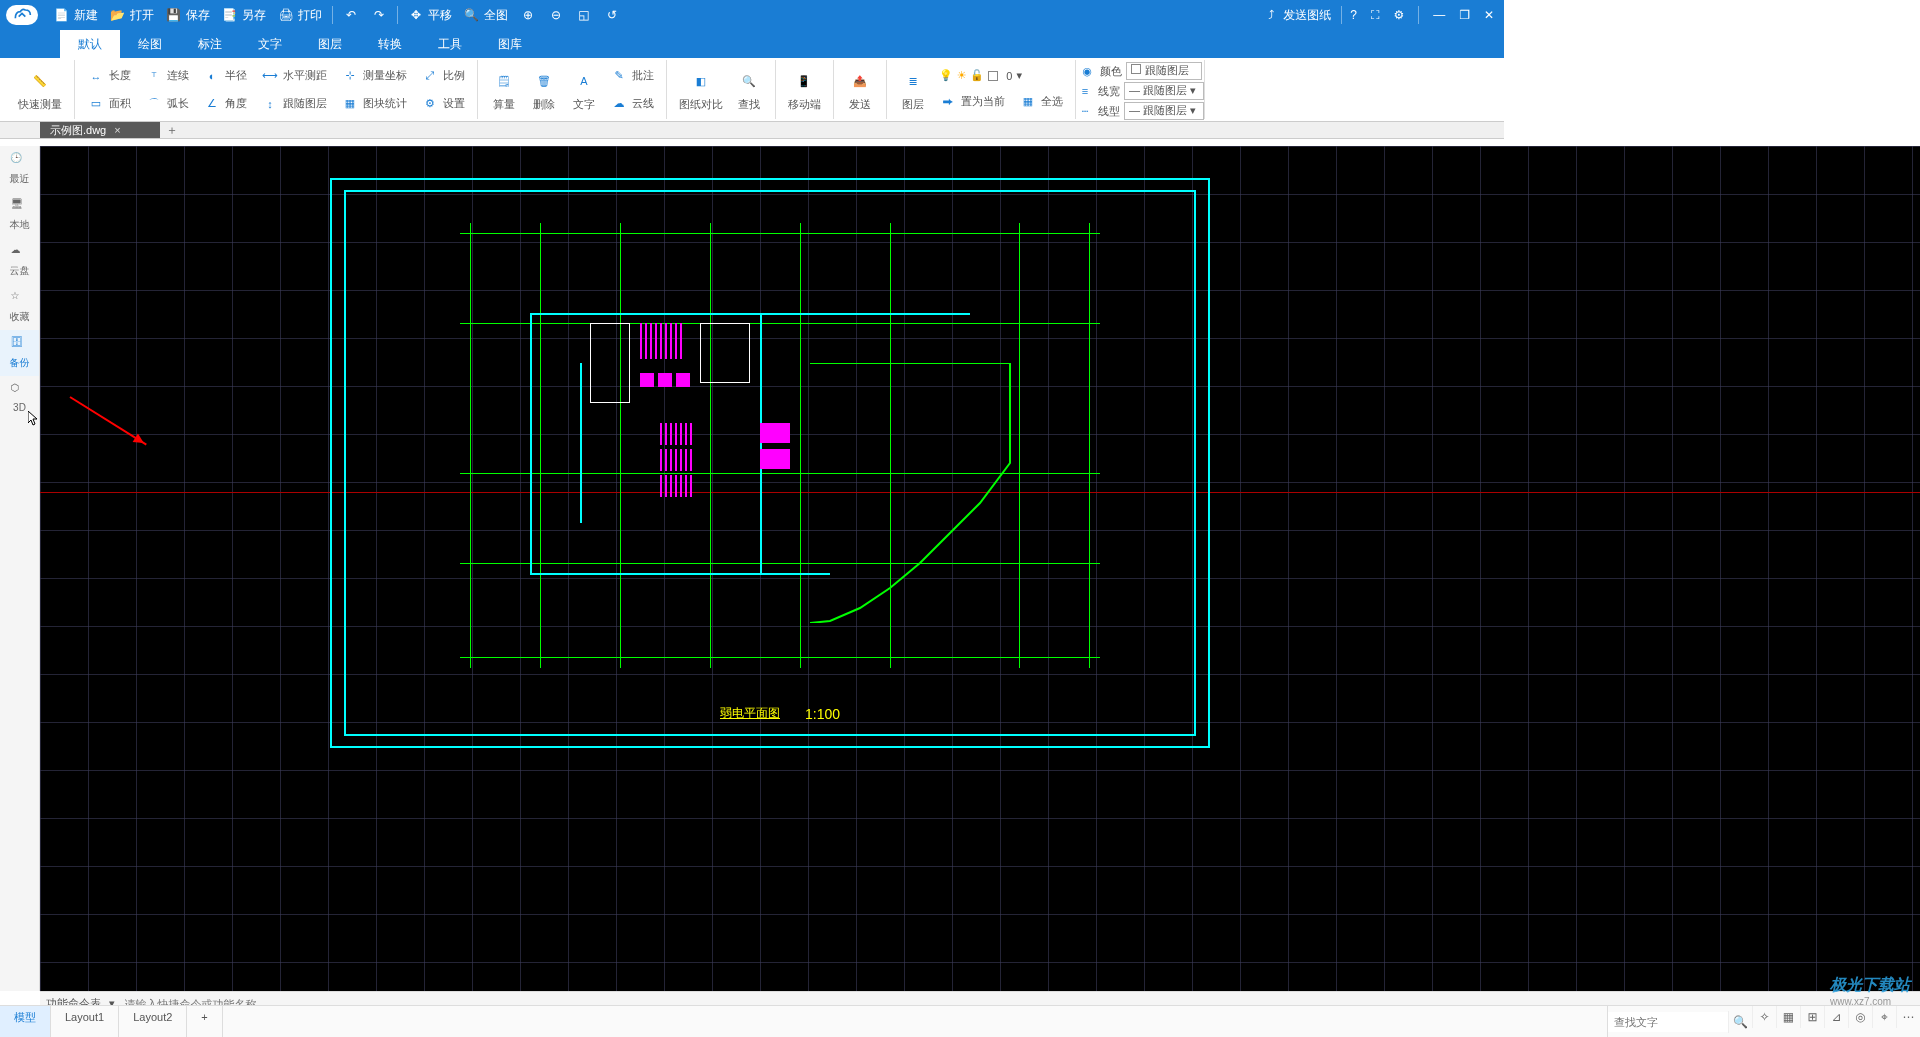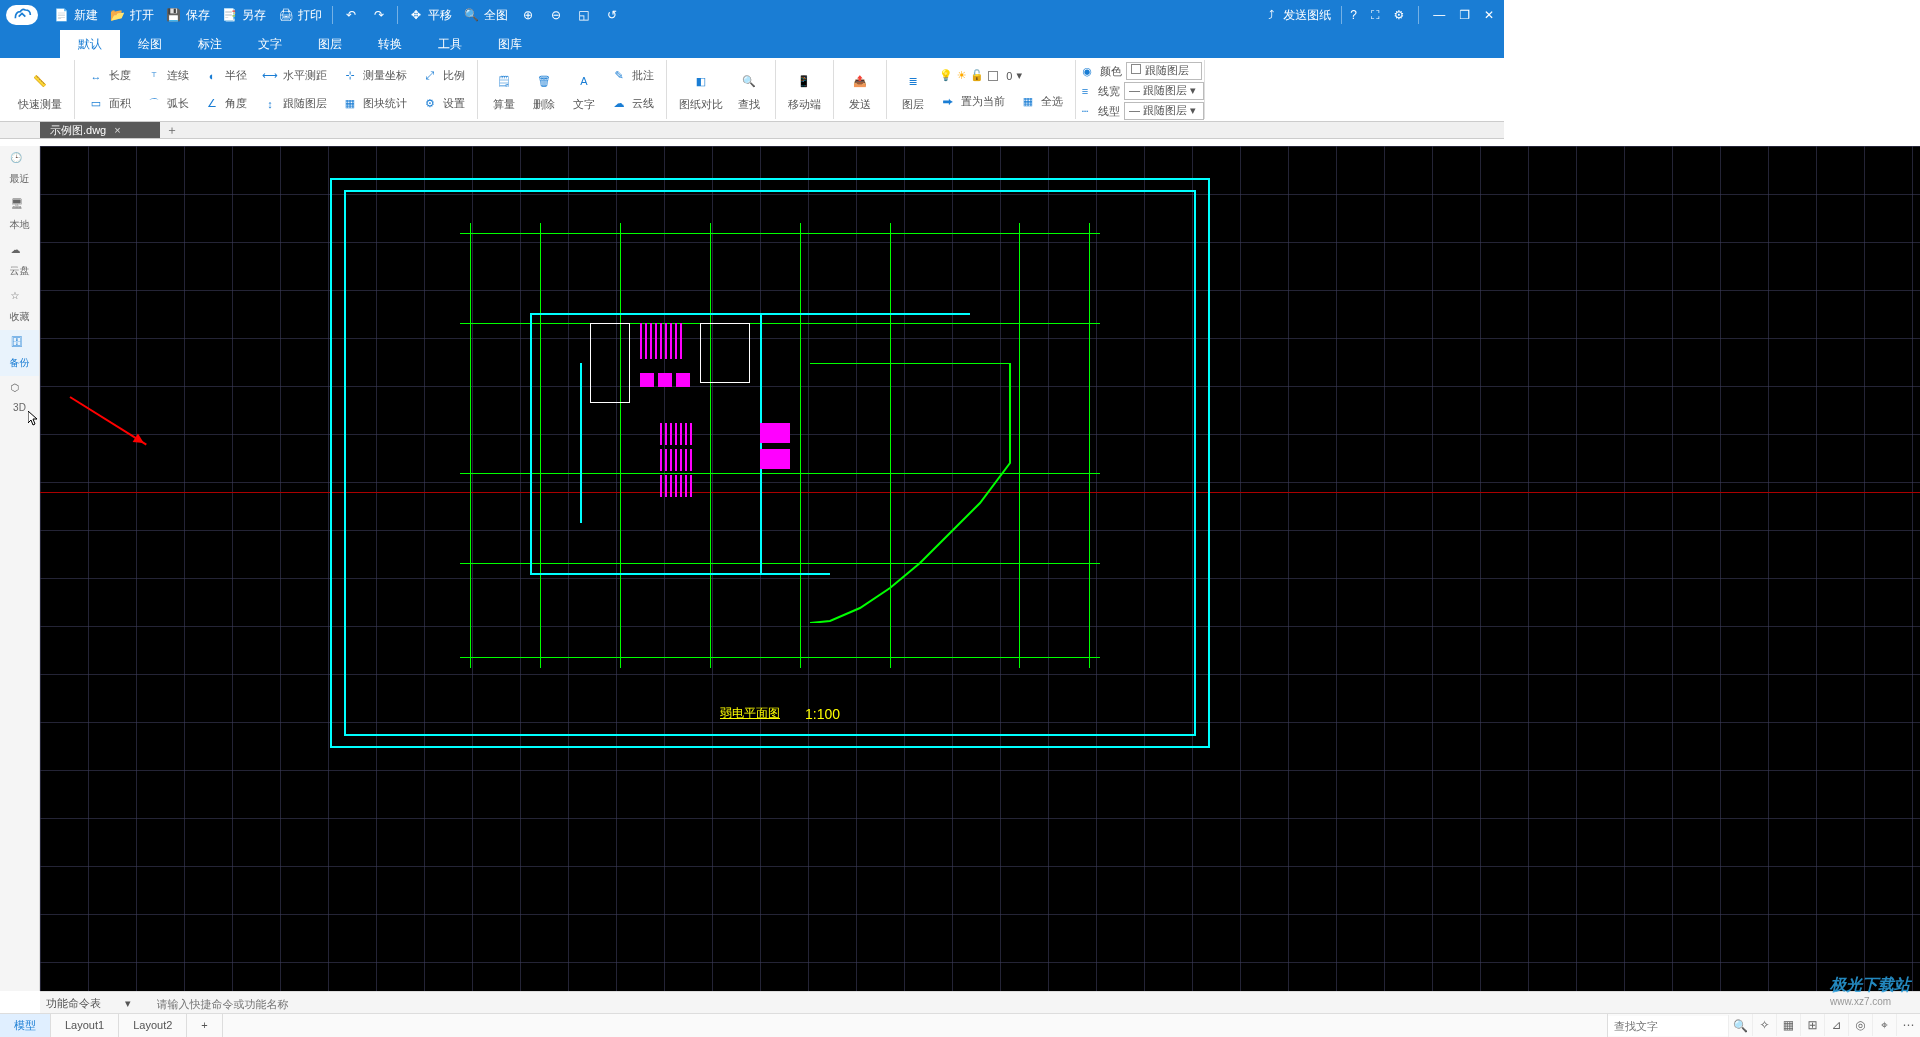--- a/index.html
+++ b/index.html
@@ -62,25 +62,25 @@
 .plan { position: absolute; left: 130px; top: 45px; right: 110px; bottom: 80px; }
 .plan .gln { position: absolute; background: #0f0; }
 .plan .cln { position: absolute; background: #0ff; }
 .plan .mbox { position: absolute; background: #f0f; }
 .plan .wbox { position: absolute; border: 1px solid #fff; }
 .dtitle { position: absolute; left: 390px; bottom: 26px; color: #ff0; font-size: 12px; text-decoration: underline; }
 .dscale { position: absolute; left: 475px; bottom: 26px; color: #ff0; font-size: 14px; }
 .stairs { position: absolute; background: repeating-linear-gradient(90deg, #f0f 0 2px, transparent 2px 5px); }
 
 
-.cmdbar { position: absolute; left: 40px; right: 0; bottom: 22px; height: 24px; background: #f5f5f5; border-top: 1px solid #ddd; display: flex; align-items: center; padding: 0 6px; gap: 24px; font-size: 11px; color: #555; }
+.cmdbar { position: absolute; left: 40px; right: 0; bottom: 22px; height: 24px; background: #f5f5f5; border-top: 1px solid #ddd; display: flex; align-items: center; padding: 0 6px; gap: 8px; font-size: 11px; color: #555; }
 .cmdbar input { flex: 0 0 300px; border: none; background: transparent; font-size: 11px; padding: 2px; color: #aaa; }
 .cmdbar .toggle { cursor: pointer; }
 
-.statusbar { position: absolute; left: 0; right: 0; bottom: 0; height: 24px; background: #fafafa; border-top: 1px solid #ddd; display: flex; align-items: stretch; }
+.statusbar { position: absolute; left: 0; right: 0; bottom: 0; height: 32px; background: #fafafa; border-top: 1px solid #ddd; display: flex; align-items: stretch; }
 .laytabs { display: flex; }
 .ltab { padding: 0 14px; line-height: 22px; font-size: 11px; color: #555; border-right: 1px solid #ddd; cursor: pointer; }
 .ltab.active { background: #e0efff; color: #1a7dd4; }
 .statusbar .spacer { flex: 1; }
 .statusbar .search { display: flex; align-items: center; border-left: 1px solid #ddd; }
 .statusbar .search input { width: 120px; border: none; padding: 0 6px; font-size: 11px; height: 20px; }
 .statusbar .sbtn { width: 24px; height: 22px; display: flex; align-items: center; justify-content: center; color: #666; cursor: pointer; border-left: 1px solid #eee; }
 .watermark { position: absolute; right: 10px; bottom: 30px; font-size: 16px; color: #2aa0e0; font-style: italic; font-weight: bold; opacity: .85; pointer-events: none; }
 .watermark small { font-size: 10px; color: #888; display: block; font-style: normal; font-weight: normal; }
 .cursor { position: absolute; left: 28px; top: 265px; width: 12px; height: 16px; pointer-events: none; }

